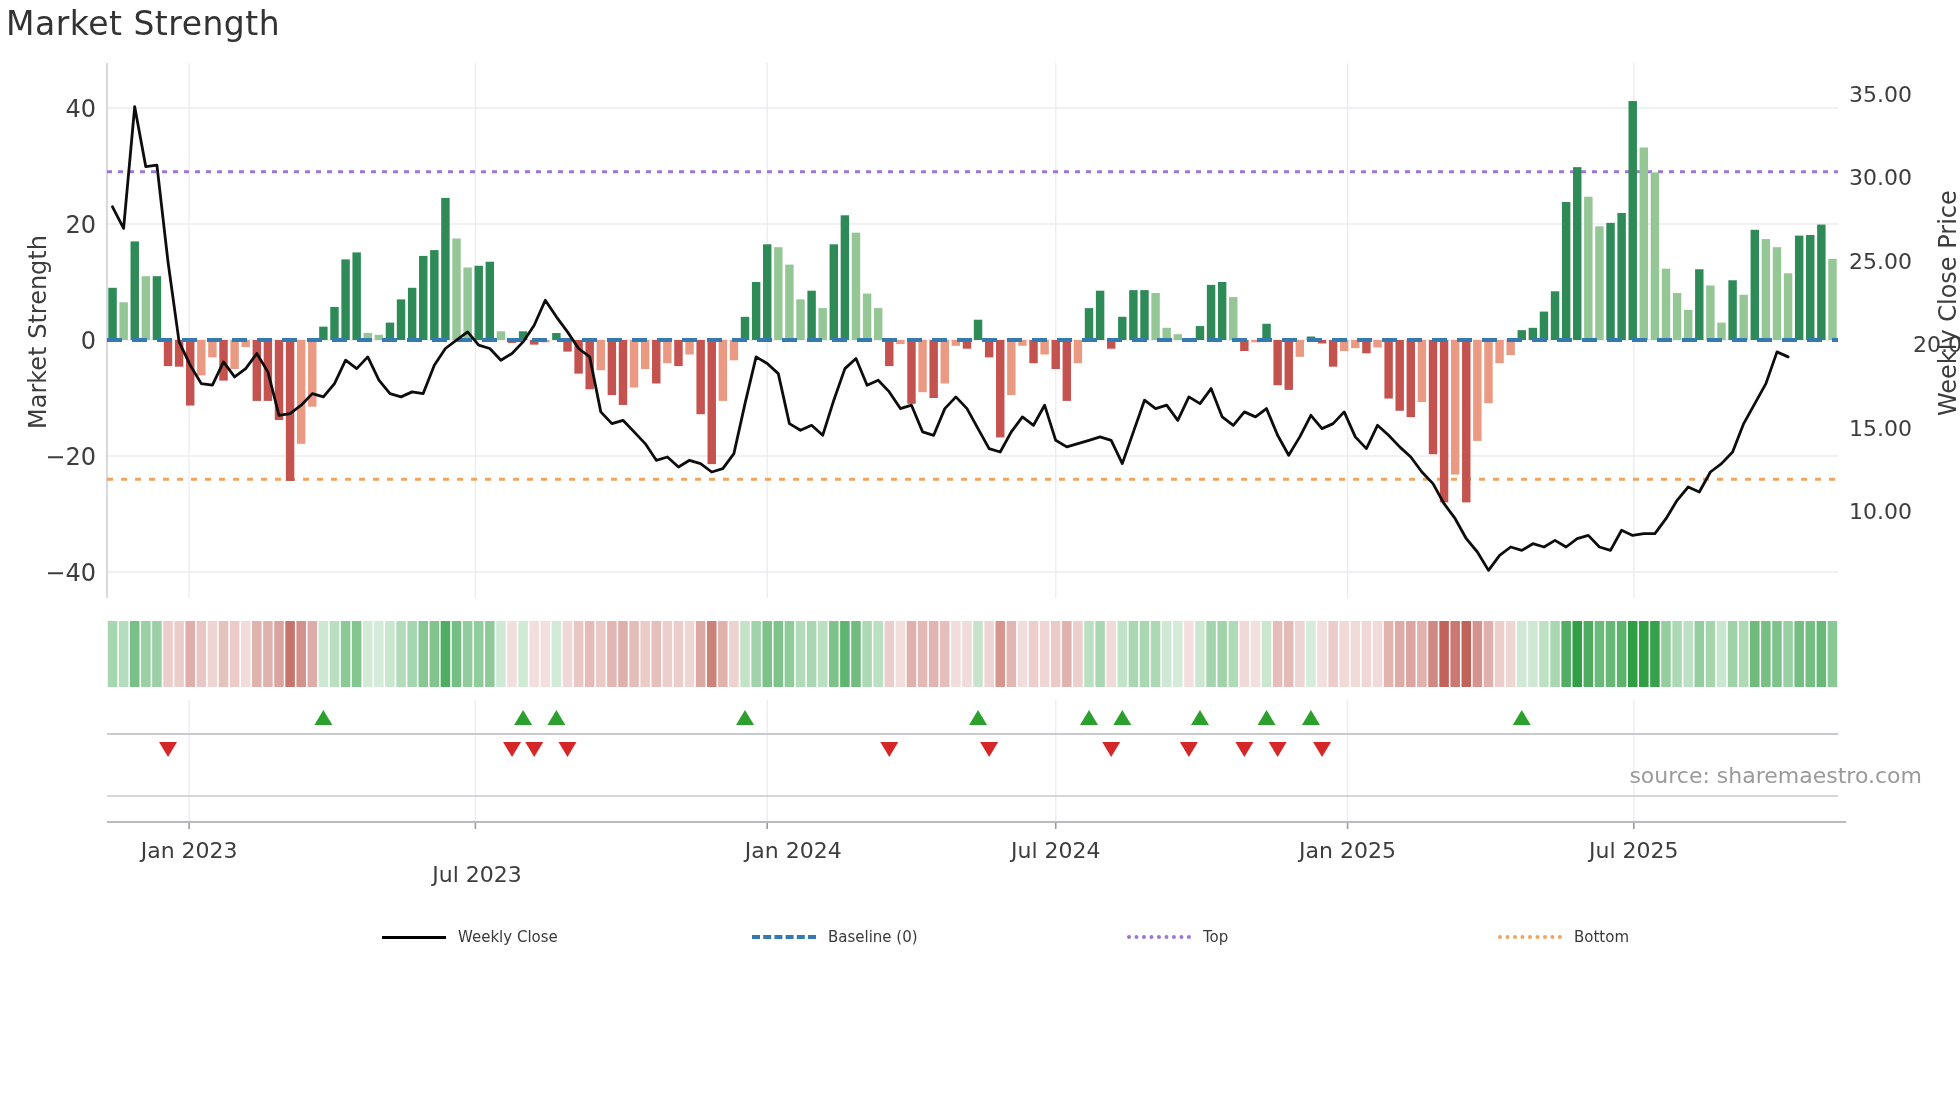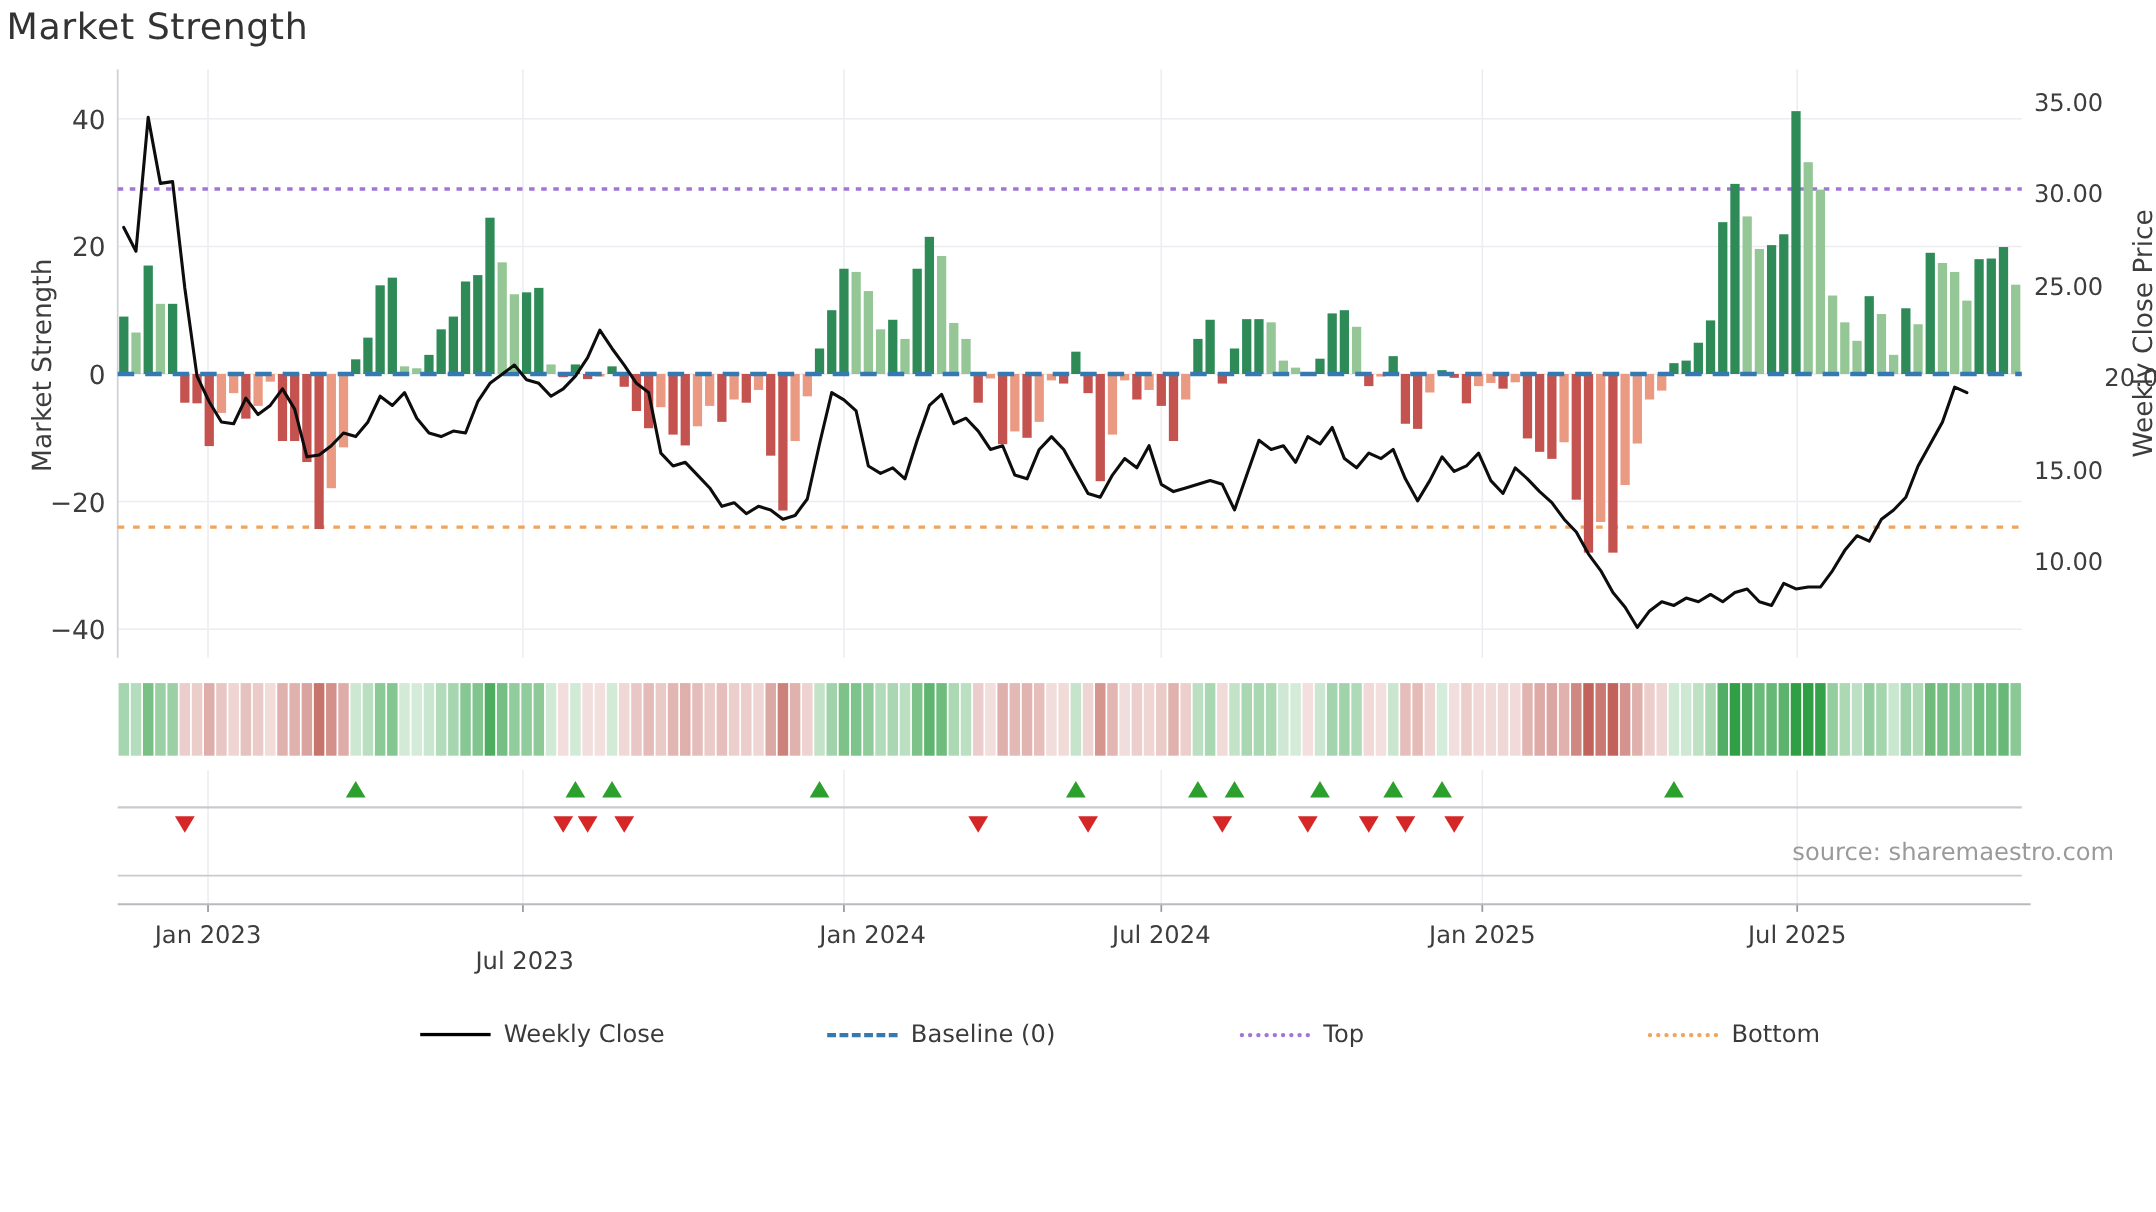--- a/index.html
+++ b/index.html
@@ -9,21 +9,21 @@
   #page-title{left:6px;top:4px;font-size:33px;color:#333333;letter-spacing:0.5px;}
   .ytick-left{font-size:24px;color:#3d3d3d;text-align:right;width:70px;transform:translateY(-13px);}
   .ytick-right{font-size:22px;color:#3d3d3d;text-align:left;transform:translateY(-13px);}
   .xtick{font-size:22px;color:#3d3d3d;transform:translateX(-50%);}
   .axis-title{font-size:24px;color:#3d3d3d;white-space:nowrap;}
   #y-left-title{left:-62px;top:318px;transform:rotate(-90deg);transform-origin:center;width:200px;text-align:center;}
   #y-right-title{left:1838px;top:292px;transform:rotate(-90deg);transform-origin:center;width:220px;text-align:center;}
   #source-note{font-size:22px;color:#9a9a9a;right:38px;top:763px;}
   .legend-row{position:absolute;height:30px;}
   .legend-item{position:absolute;display:flex;align-items:center;}
-  .legend-label{font-size:22px;color:#3a3a3a;white-space:nowrap;}
+  .legend-label{font-size:15px;color:#3a3a3a;white-space:nowrap;}
   .sw{display:inline-block;margin-right:12px;}
   .sw-line{width:64px;height:0;border-top:3px solid #000;}
   .sw-dash{width:64px;height:0;border-top:4px dashed #3579b1;}
   .sw-dot-purple{width:64px;height:0;border-top:4px dotted #9f75d6;}
   .sw-dot-orange{width:64px;height:0;border-top:4px dotted #f0a45c;}
   .sw-tri-up{width:0;height:0;border-left:11px solid transparent;border-right:11px solid transparent;border-bottom:17px solid #2ca02c;margin-right:26px;margin-left:10px;}
   .sw-tri-down{width:0;height:0;border-left:11px solid transparent;border-right:11px solid transparent;border-top:17px solid #d62728;margin-right:26px;margin-left:10px;}
   .sw-circ-green{width:18px;height:22px;border-radius:50%;background:#2e8b2e;margin-right:28px;margin-left:12px;}
   .sw-circ-dred{width:18px;height:22px;border-radius:50%;background:#a12121;margin-right:28px;margin-left:12px;}
 </style>

